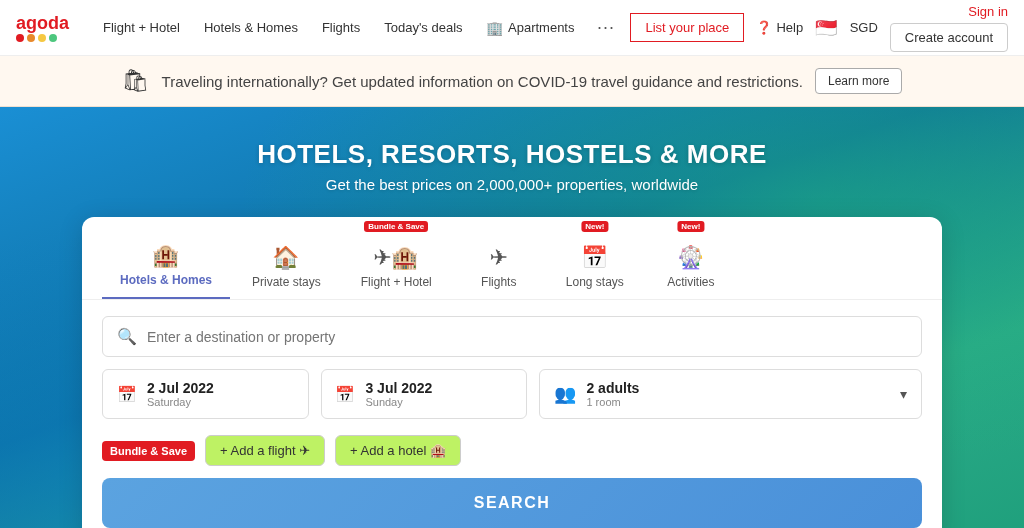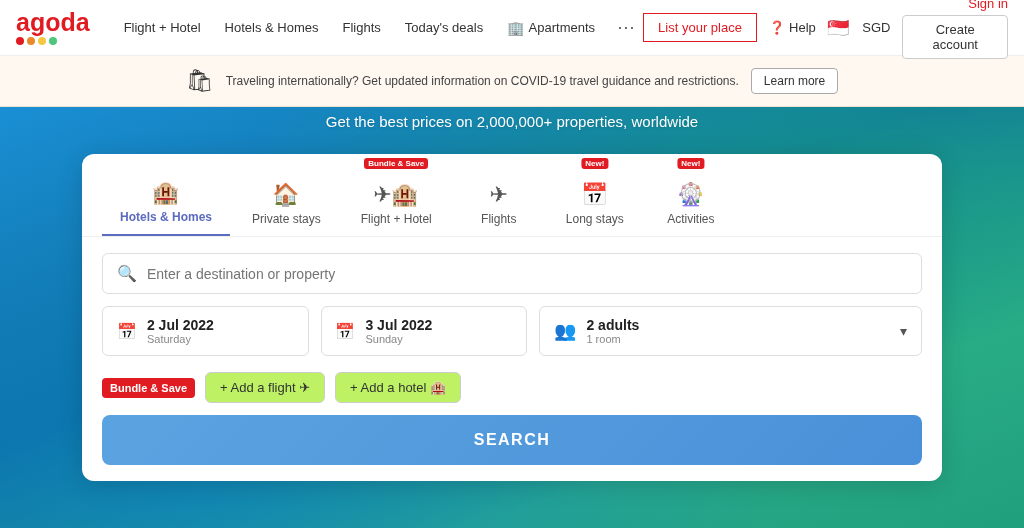--- a/index.html
+++ b/index.html
@@ -10,21 +10,21 @@
       background: #fff;
       display: flex;
       align-items: center;
       padding: 0 16px;
       height: 56px;
       border-bottom: 1px solid #eee;
       position: relative;
       z-index: 10;
     }
     .logo { display: flex; flex-direction: column; margin-right: 24px; }
-    .logo-text { font-size: 25px; font-weight: 700; color: #e11b22; line-height: 1; }
+    .logo-text { font-size: 18px; font-weight: 700; color: #e11b22; line-height: 1; }
     .logo-dots { display: flex; gap: 3px; margin-top: 2px; }
     .logo-dot { width: 8px; height: 8px; border-radius: 50%; }
     .nav-links { display: flex; gap: 4px; align-items: center; flex: 1; }
     .nav-link { padding: 6px 10px; font-size: 13px; color: #333; cursor: pointer; border-radius: 4px; white-space: nowrap; }
     .nav-more { font-size: 18px; cursor: pointer; padding: 4px 8px; color: #555; }
     .nav-apartments { display: flex; align-items: center; gap: 4px; }
     .apt-icon { font-size: 14px; }
     .nav-right { display: flex; align-items: center; gap: 12px; margin-left: auto; }
     .list-place-btn {
       border: 1.5px solid #e11b22;
@@ -55,21 +55,21 @@
     .banner {
       background: #fff8f0;
       display: flex;
       align-items: center;
       justify-content: center;
       gap: 12px;
       padding: 12px 20px;
       border-bottom: 1px solid #f0e0d0;
     }
     .banner-icon { font-size: 22px; }
-    .banner-text { font-size: 12px; color: #444; }
+    .banner-text { font-size: 15px; color: #444; }
     .learn-more-btn {
       border: 1.5px solid #aaa;
       background: #fff;
       color: #333;
       padding: 5px 12px;
       border-radius: 4px;
       font-size: 12px;
       cursor: pointer;
       white-space: nowrap;
     }
@@ -307,20 +307,21 @@
 </nav>
 
 <div class="banner">
   <span class="banner-icon">🛍</span>
   <span class="banner-text">Traveling internationally? Get updated information on COVID-19 travel guidance and restrictions.</span>
   <button class="learn-more-btn">Learn more</button>
 </div>
 
 <div class="hero">
   <div class="hero-bg"></div>
+  <h1 class="hero-title">HOTELS, RESORTS, HOSTELS &amp; MORE</h1>
   <p class="hero-subtitle">Get the best prices on 2,000,000+ properties, worldwide</p>
 
   <div class="search-card">
 
     <div class="tabs">
 
       <div class="tab active">
         <span class="tab-icon">🏨</span>
         <span class="tab-label">Hotels &amp; Homes</span>
       </div>

